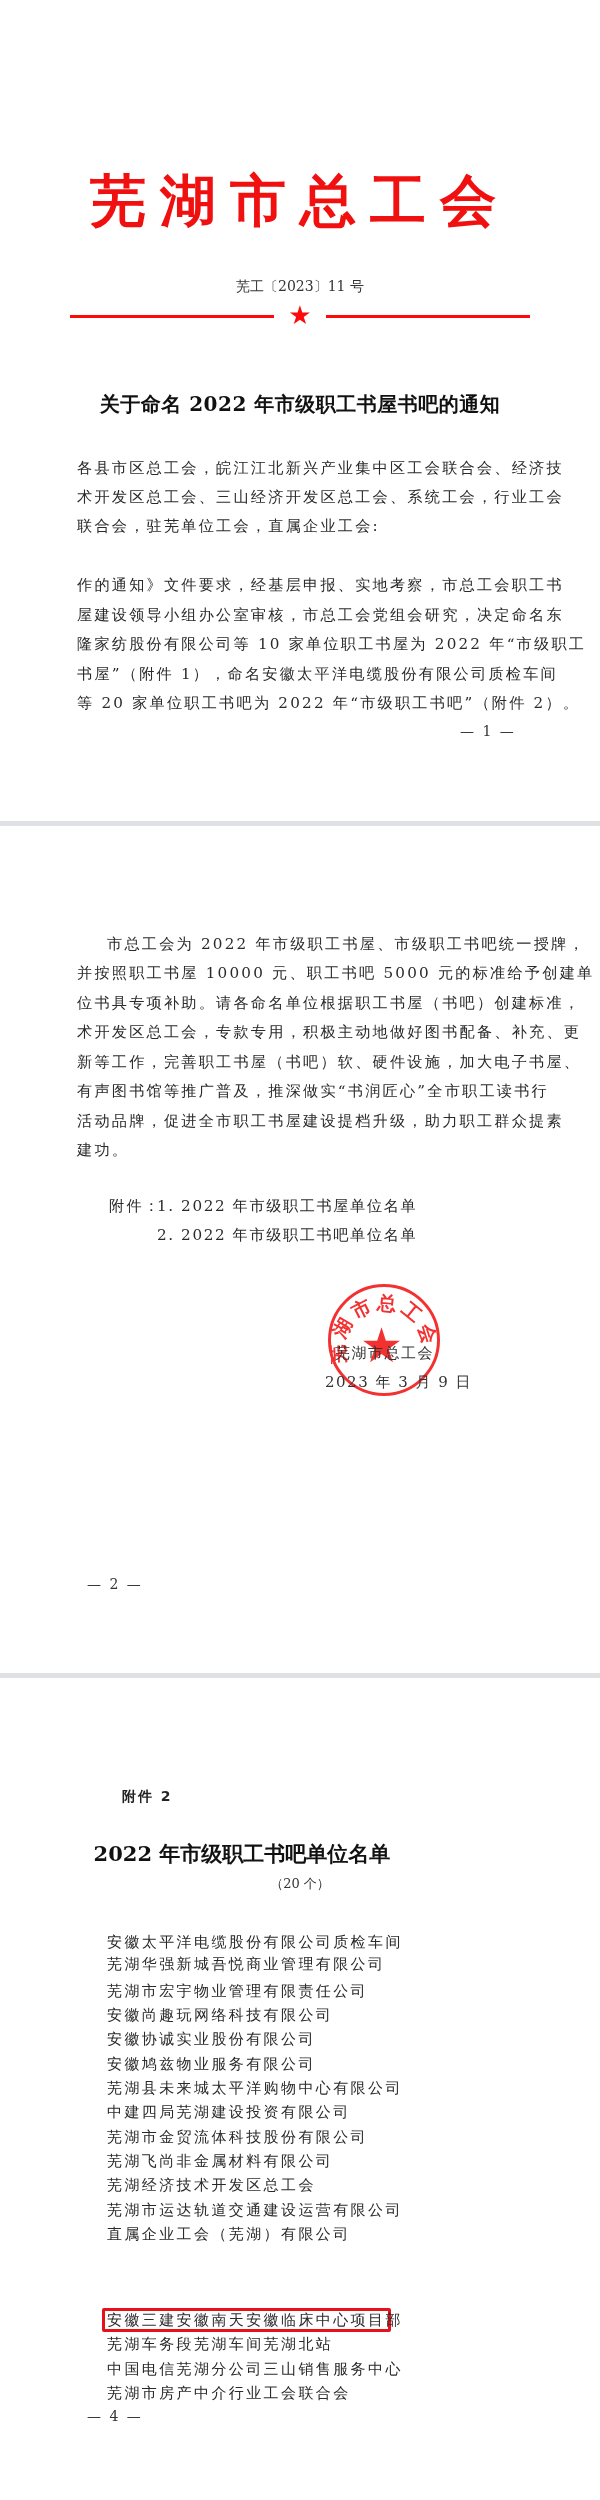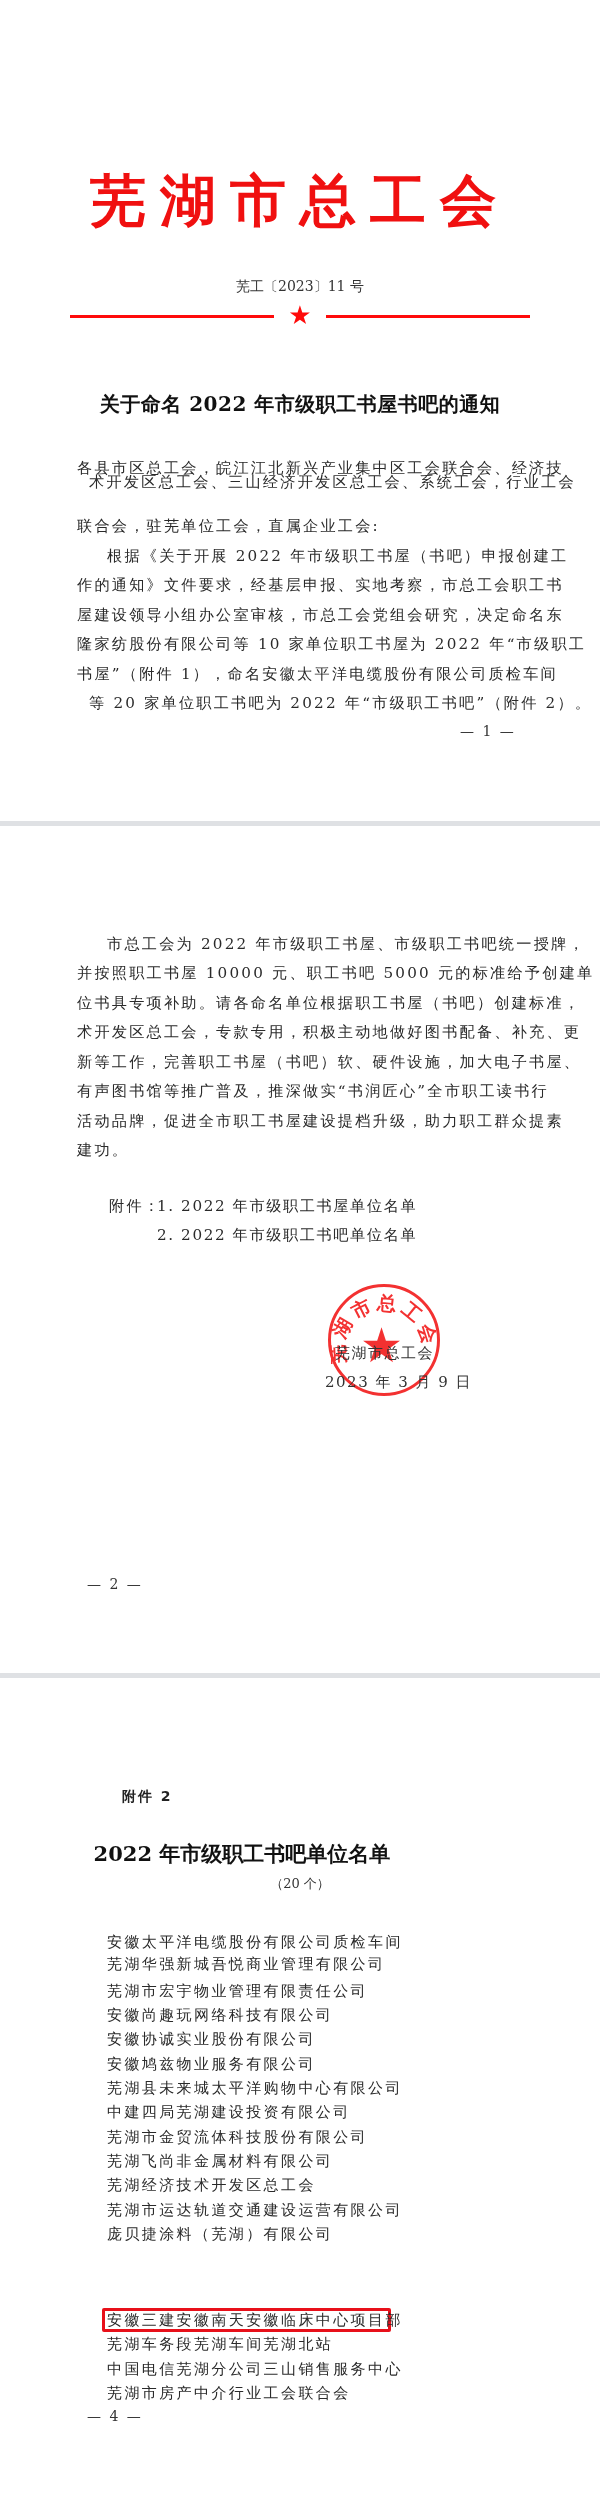--- a/index.html
+++ b/index.html
@@ -30,28 +30,27 @@
   <div class="abs red-title" style="top:170px;">芜湖市总工会</div>
   <div class="abs docno" style="top:278px;">芜工〔2023〕11 号</div>
 
   <div class="abs redline" style="left:70px;top:315px;width:204px;"></div>
   <div class="abs star" style="left:285px;top:302px;">★</div>
   <div class="abs redline" style="left:326px;top:315px;width:204px;"></div>
 
   <div class="abs heading" style="top:391px;">关于命名 2022 年市级职工书屋书吧的通知</div>
 
   <div class="abs body-line" style="top:458px;">各县市区总工会，皖江江北新兴产业集中区工会联合会、经济技</div>
-  <div class="abs body-line" style="top:472px;margin-left:12px;">术开发区总工会、三山经济开发区总工会、系统工会，行业工会</div>
+  <div class="abs body-line" style="top:487px;">术开发区总工会、三山经济开发区总工会、系统工会，行业工会</div>
   <div class="abs body-line" style="top:516px;">联合会，驻芜单位工会，直属企业工会:</div>
-  <div class="abs body-line indent" style="top:546px;">根据《关于开展 2022 年市级职工书屋（书吧）申报创建工</div>
   <div class="abs body-line" style="top:575px;">作的通知》文件要求，经基层申报、实地考察，市总工会职工书</div>
   <div class="abs body-line" style="top:605px;">屋建设领导小组办公室审核，市总工会党组会研究，决定命名东</div>
   <div class="abs body-line" style="top:634px;">隆家纺股份有限公司等 10 家单位职工书屋为 2022 年“市级职工</div>
   <div class="abs body-line" style="top:664px;">书屋”（附件 1），命名安徽太平洋电缆股份有限公司质检车间</div>
-  <div class="abs body-line" style="top:693px;margin-left:12px;">等 20 家单位职工书吧为 2022 年“市级职工书吧”（附件 2）。</div>
+  <div class="abs body-line" style="top:693px;">等 20 家单位职工书吧为 2022 年“市级职工书吧”（附件 2）。</div>
 
   <div class="abs pgnum" style="left:460px;top:723px;">— 1 —</div>
 </div>
 
 <div class="sep" style="top:821px;"></div>
 
 <div class="page" style="top:826px;height:847px;">
   <div class="abs body-line indent" style="top:108px;">市总工会为 2022 年市级职工书屋、市级职工书吧统一授牌，</div>
   <div class="abs body-line" style="top:137px;">并按照职工书屋 10000 元、职工书吧 5000 元的标准给予创建单</div>
   <div class="abs body-line" style="top:167px;">位书具专项补助。请各命名单位根据职工书屋（书吧）创建标准，</div>
@@ -96,21 +95,21 @@
   <div class="abs list-item" style="top:303px;">芜湖市宏宇物业管理有限责任公司</div>
   <div class="abs list-item" style="top:327px;">安徽尚趣玩网络科技有限公司</div>
   <div class="abs list-item" style="top:351px;">安徽协诚实业股份有限公司</div>
   <div class="abs list-item" style="top:376px;">安徽鸠兹物业服务有限公司</div>
   <div class="abs list-item" style="top:400px;">芜湖县未来城太平洋购物中心有限公司</div>
   <div class="abs list-item" style="top:424px;">中建四局芜湖建设投资有限公司</div>
   <div class="abs list-item" style="top:449px;">芜湖市金贸流体科技股份有限公司</div>
   <div class="abs list-item" style="top:473px;">芜湖飞尚非金属材料有限公司</div>
   <div class="abs list-item" style="top:497px;">芜湖经济技术开发区总工会</div>
   <div class="abs list-item" style="top:522px;">芜湖市运达轨道交通建设运营有限公司</div>
-  <div class="abs list-item" style="top:546px;">庞贝捷涂料（芜湖）有限公司</div>
+  <div class="abs list-item" style="top:546px;">直属企业工会（芜湖）有限公司</div>
 
   <div class="abs highlight" style="left:102px;top:630px;width:289px;height:24px;"></div>
   <div class="abs list-item" style="top:571px;top:632px;">安徽三建安徽南天安徽临床中心项目部</div>
 
   <div class="abs list-item" style="top:656px;">芜湖车务段芜湖车间芜湖北站</div>
   <div class="abs list-item" style="top:681px;">中国电信芜湖分公司三山销售服务中心</div>
   <div class="abs list-item" style="top:705px;">芜湖市房产中介行业工会联合会</div>
 
   <div class="abs pgnum" style="left:87px;top:730px;">— 4 —</div>
 </div>

